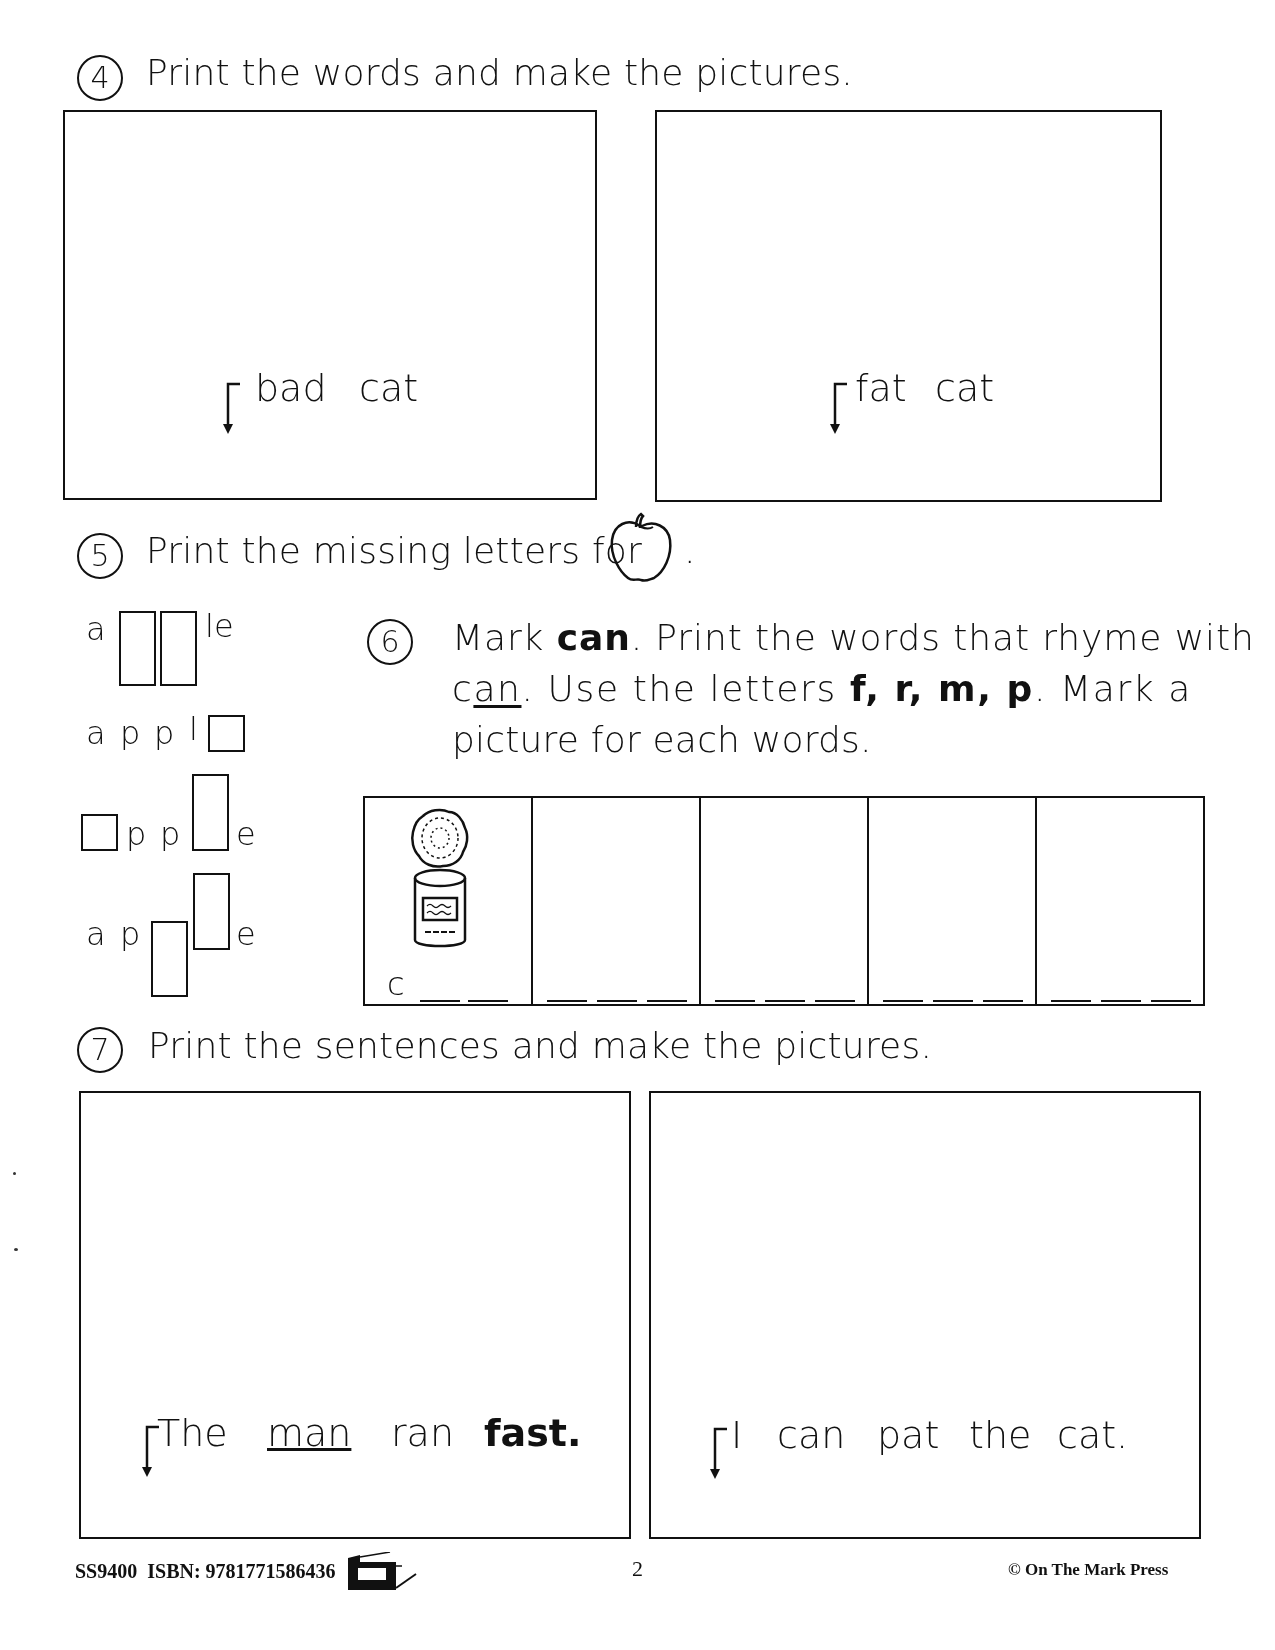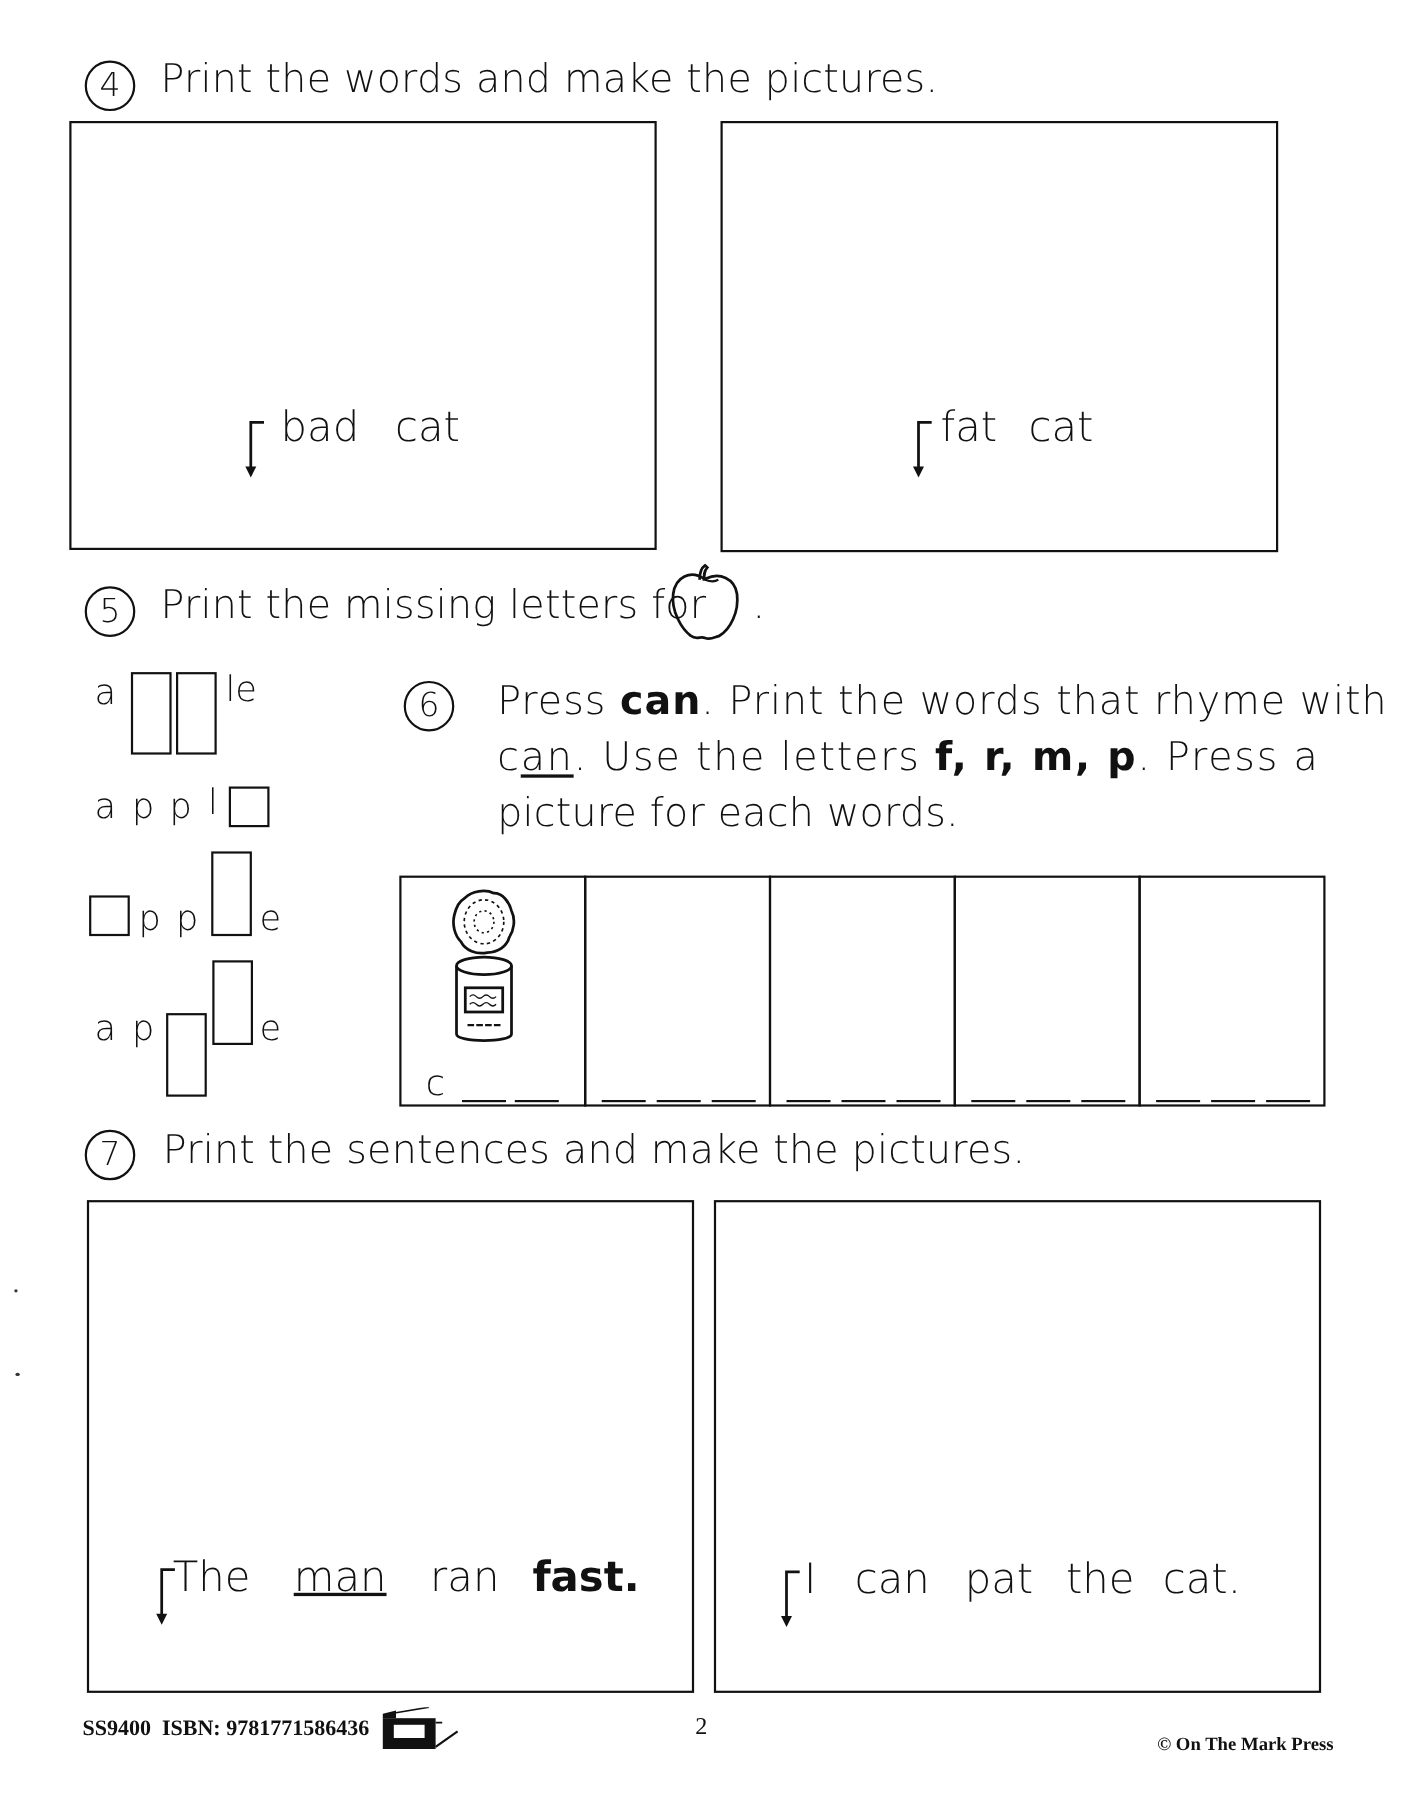--- a/index.html
+++ b/index.html
@@ -81,24 +81,24 @@
 <div>
   <div class="letter" style="left:86px;top:915px;">a</div>
   <div class="letter" style="left:120px;top:915px;">p</div>
   <div class="lbox" style="left:151px;top:921px;width:37px;height:76px;"></div>
   <div class="lbox" style="left:193px;top:873px;width:37px;height:77px;"></div>
   <div class="letter" style="left:236px;top:915px;">e</div>
 </div>
 
 <div class="qnum" style="left:367px;top:619px;">6</div>
 <div class="qtext" style="left:452px;top:617px;letter-spacing:0.9px;">
-  <span>Press </span><b>can</b><span>.  Print the words that rhyme with</span>
+  <span>Mark </span><b>can</b><span>.  Print the words that rhyme with</span>
 </div>
 <div class="qtext" style="left:452px;top:668px;letter-spacing:1.6px;">
-  <span>c</span><span class="underline">an</span><span>.  Use the letters </span><b>f, r, m, p</b><span>.  Press a</span>
+  <span>c</span><span class="underline">an</span><span>.  Use the letters </span><b>f, r, m, p</b><span>.  Mark a</span>
 </div>
 <div class="qtext" style="left:452px;top:719px;">picture for each words.</div>
 
 <div class="abs" style="left:363px;top:796px;width:842px;height:210px;">
   <div class="cell" style="left:0;width:170px;">
     <svg class="abs" style="left:40px;top:8px;width:70px;height:146px;" viewBox="0 0 70 146">
       <path d="M18 10 C24 4 36 2 44 6 C52 6 58 14 60 22 C64 30 62 40 58 46 C56 54 48 60 38 60 C28 62 18 58 14 50 C8 44 6 34 8 26 C10 18 12 14 18 10 Z" fill="none" stroke="#111" stroke-width="2.5"></path>
       <ellipse cx="35" cy="32" rx="18" ry="20" fill="none" stroke="#111" stroke-width="1.5" stroke-dasharray="3 3"></ellipse>
       <ellipse cx="35" cy="32" rx="9" ry="10" fill="none" stroke="#111" stroke-width="1.5" stroke-dasharray="2 3"></ellipse>
       <ellipse cx="35" cy="72" rx="25" ry="8" fill="none" stroke="#111" stroke-width="2.5"></ellipse>
@@ -167,13 +167,13 @@
 </div>
 <svg class="abs" style="left:346px;top:1552px;width:72px;height:40px;" viewBox="0 0 72 40">
   <path d="M2 6 L14 3 L14 10 L2 10 Z" fill="#111"></path>
   <line x1="14" y1="5" x2="44" y2="0" stroke="#111" stroke-width="1.5"></line>
   <rect x="2" y="10" width="48" height="28" fill="#111"></rect>
   <rect x="12" y="16" width="28" height="12" fill="#fff"></rect>
   <line x1="50" y1="14" x2="56" y2="14" stroke="#111" stroke-width="1.5"></line>
   <line x1="50" y1="36" x2="70" y2="22" stroke="#111" stroke-width="2"></line>
 </svg>
 <div class="page-no" style="left:632px;top:1556px;">2</div>
-<div class="footer-right" style="left:1052px;top:1560px;margin-top:16px;">© On The Mark Press</div>
+<div class="footer-right" style="left:1008px;top:1560px;">© On The Mark Press</div>
 
 </body></html>

